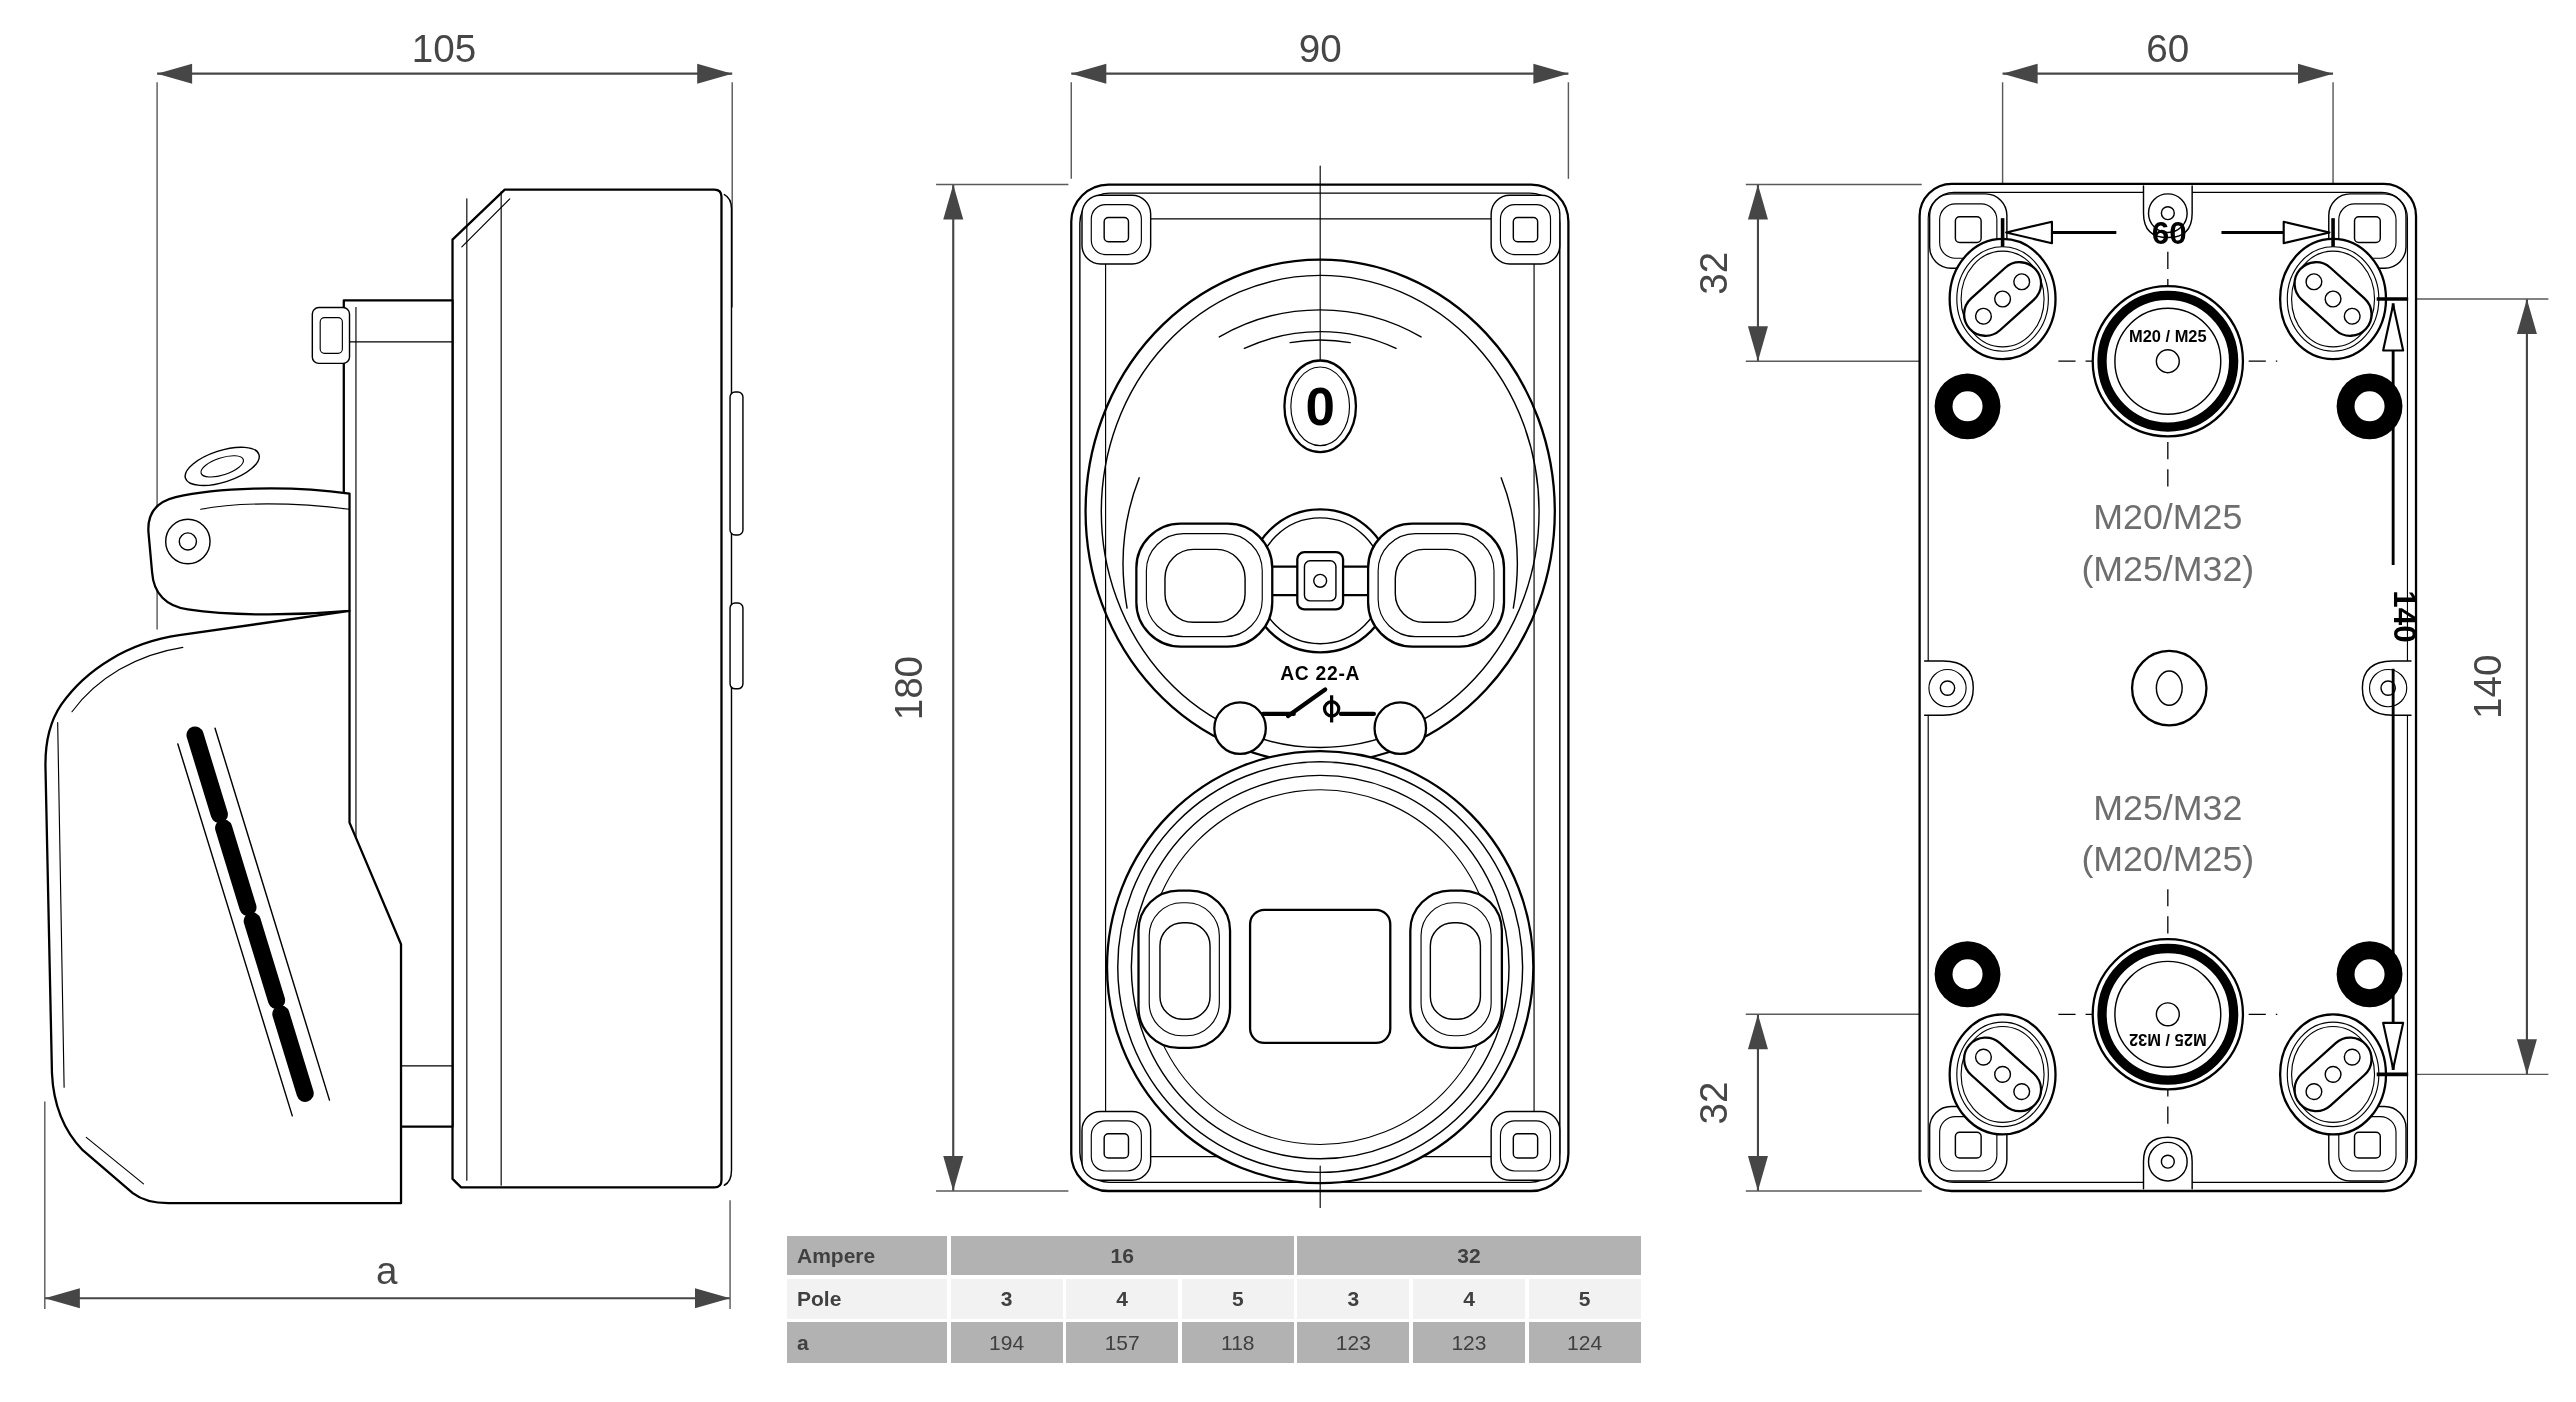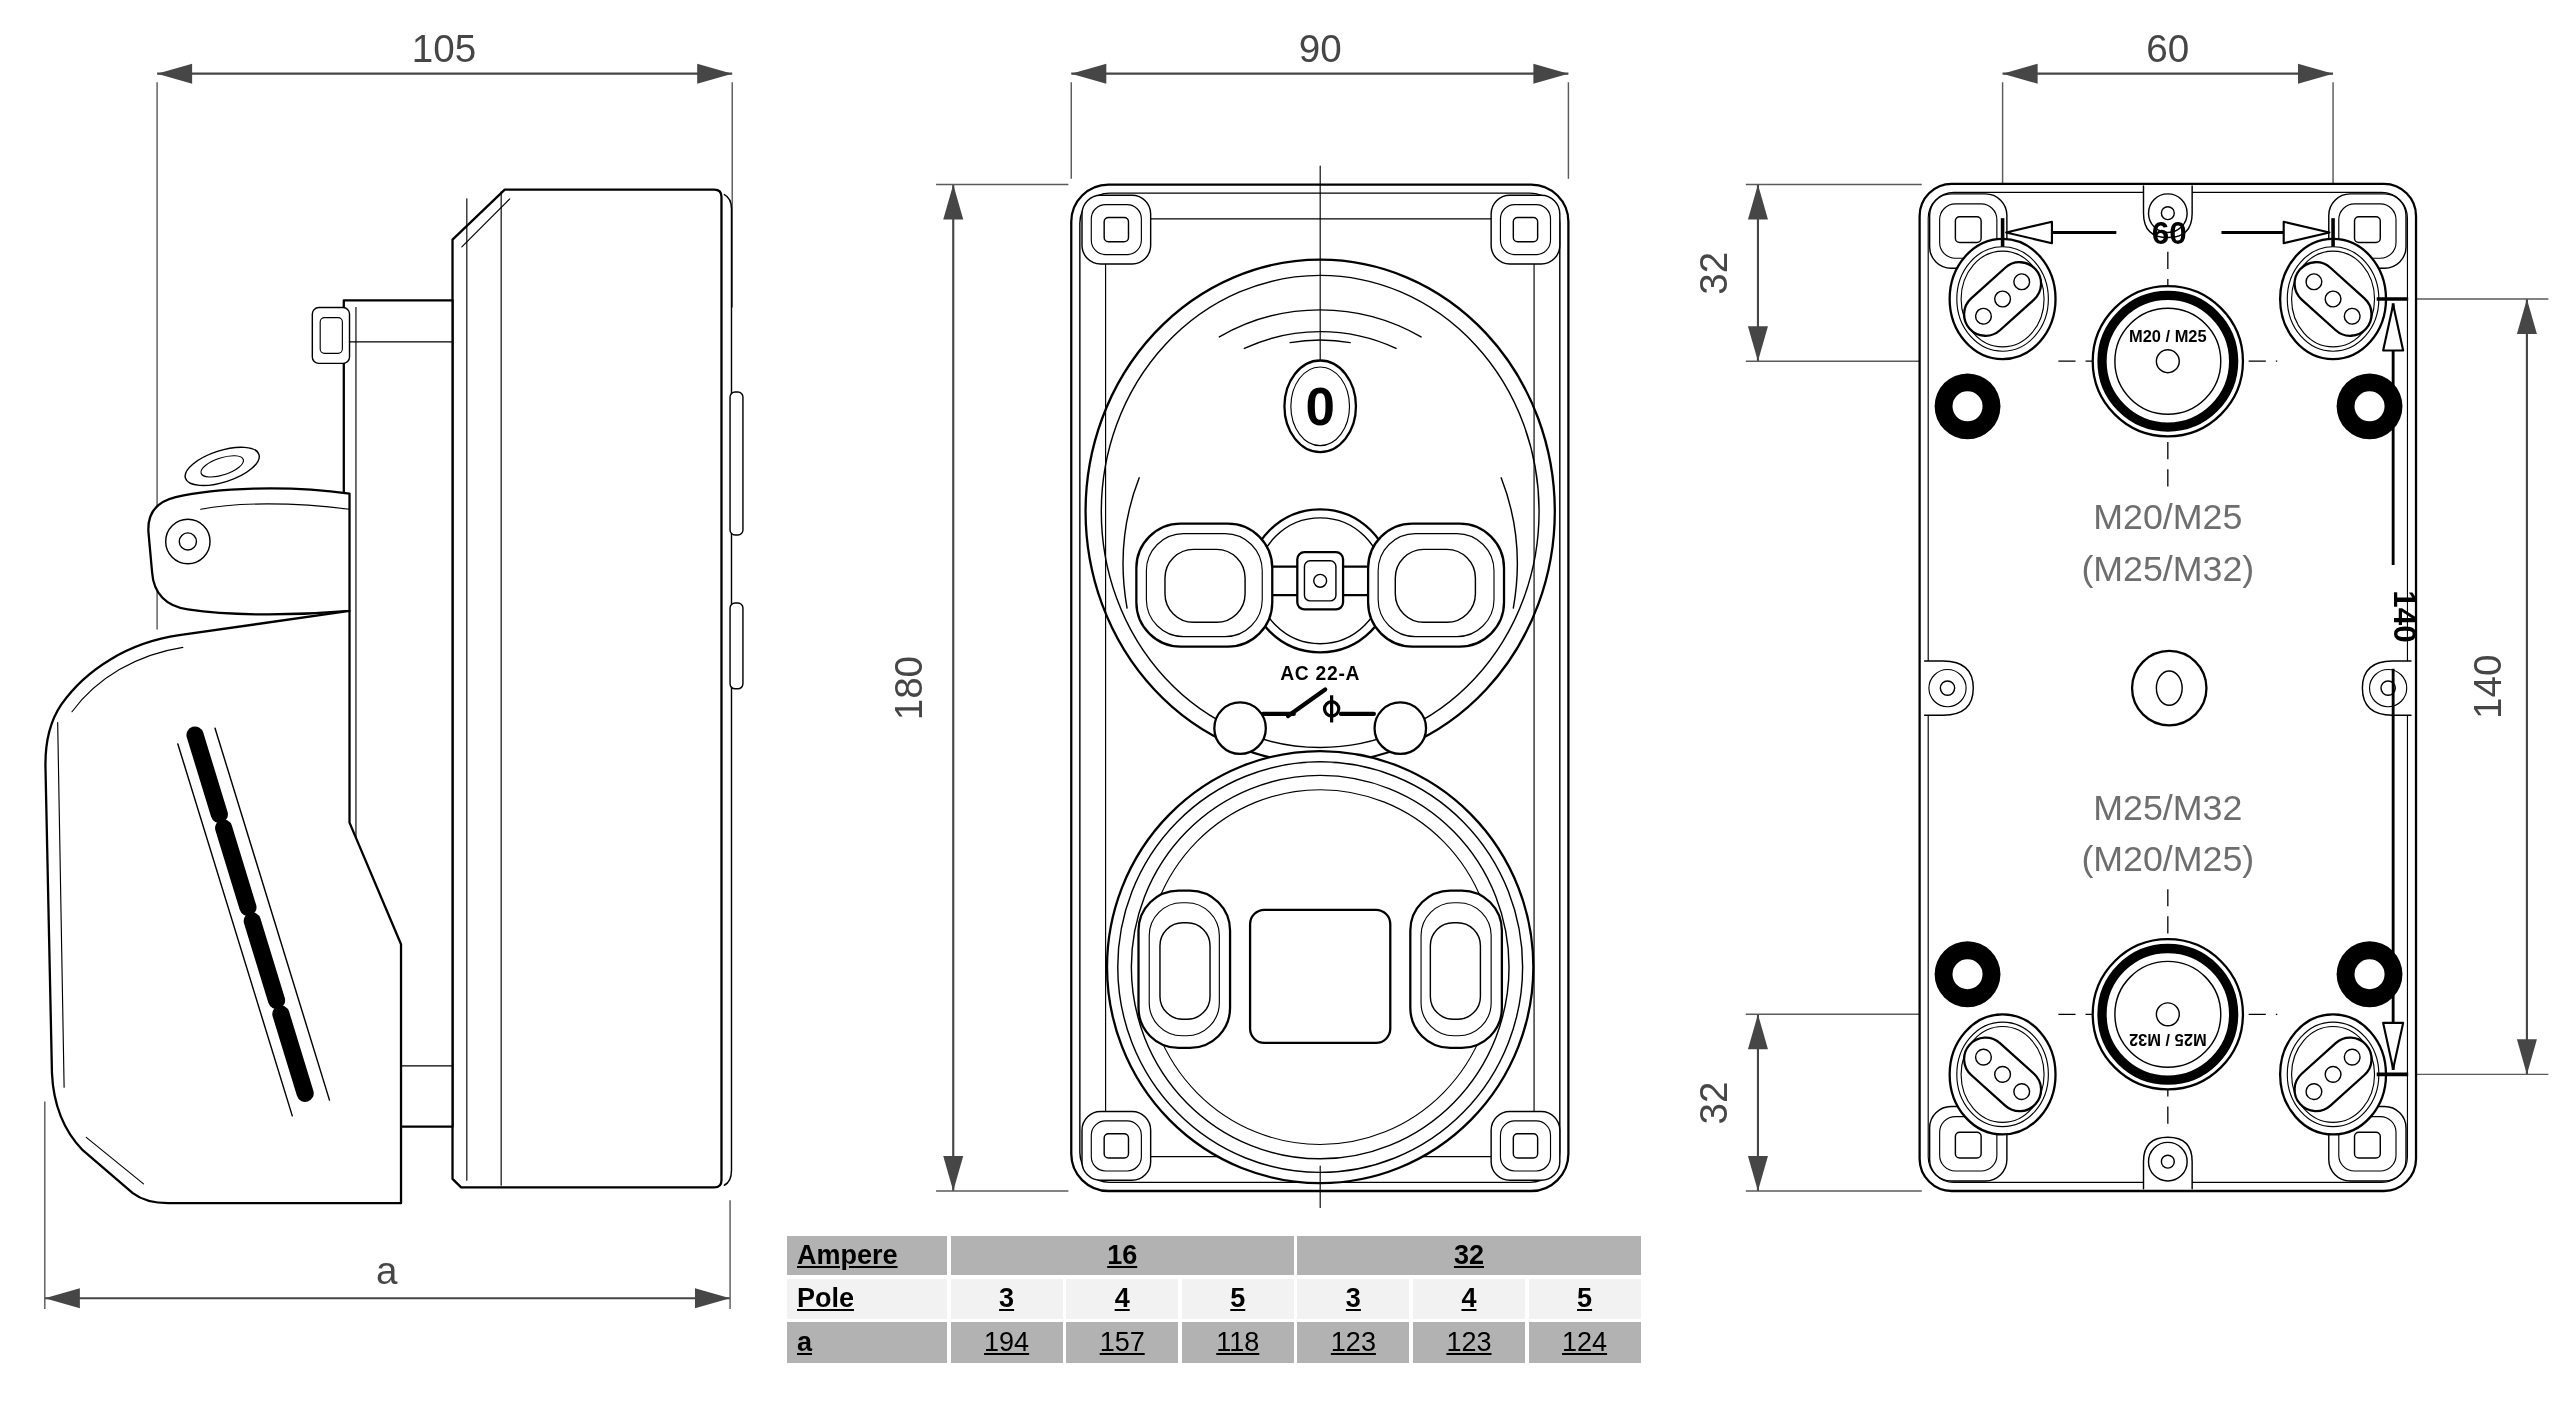--- a/index.html
+++ b/index.html
@@ -25,21 +25,21 @@
   .btxt{fill:#000;font-size:44px;font-weight:bold;text-anchor:middle;}
   .glabel{fill:#6e6e6e;font-size:50px;text-anchor:middle;}
   .ringtxt{fill:#000;font-size:23px;font-weight:bold;text-anchor:middle;}
   .actxt{fill:#000;font-size:27px;font-weight:bold;text-anchor:middle;letter-spacing:1px;}
   .zerotxt{fill:#000;font-size:74px;font-weight:bold;text-anchor:middle;}
 
   
   #spec-table{position:absolute;left:787px;top:1236px;width:855px;
     display:grid;grid-template-columns:160px repeat(6,112px);grid-template-rows:39px 40px 41px;
     gap:3.6px;background:#fff;font-family:"Liberation Sans", sans-serif;}
-  #spec-table .cell{display:flex;align-items:center;font-size:27px;color:#000000;text-decoration:underline;}
+  #spec-table .cell{display:flex;align-items:center;font-size:21px;color:#404040;}
   #spec-table .lab{justify-content:flex-start;padding-left:10px;font-weight:bold;}
   #spec-table .ctr{justify-content:center;}
   #spec-table .hdr{font-weight:bold;text-align:right;}
   #spec-table .g{background:#b2b2b2;}
   #spec-table .l{background:#f2f2f2;}
   #spec-table .span3{grid-column:span 3;}
 </style>
 </head>
 <body>
 

